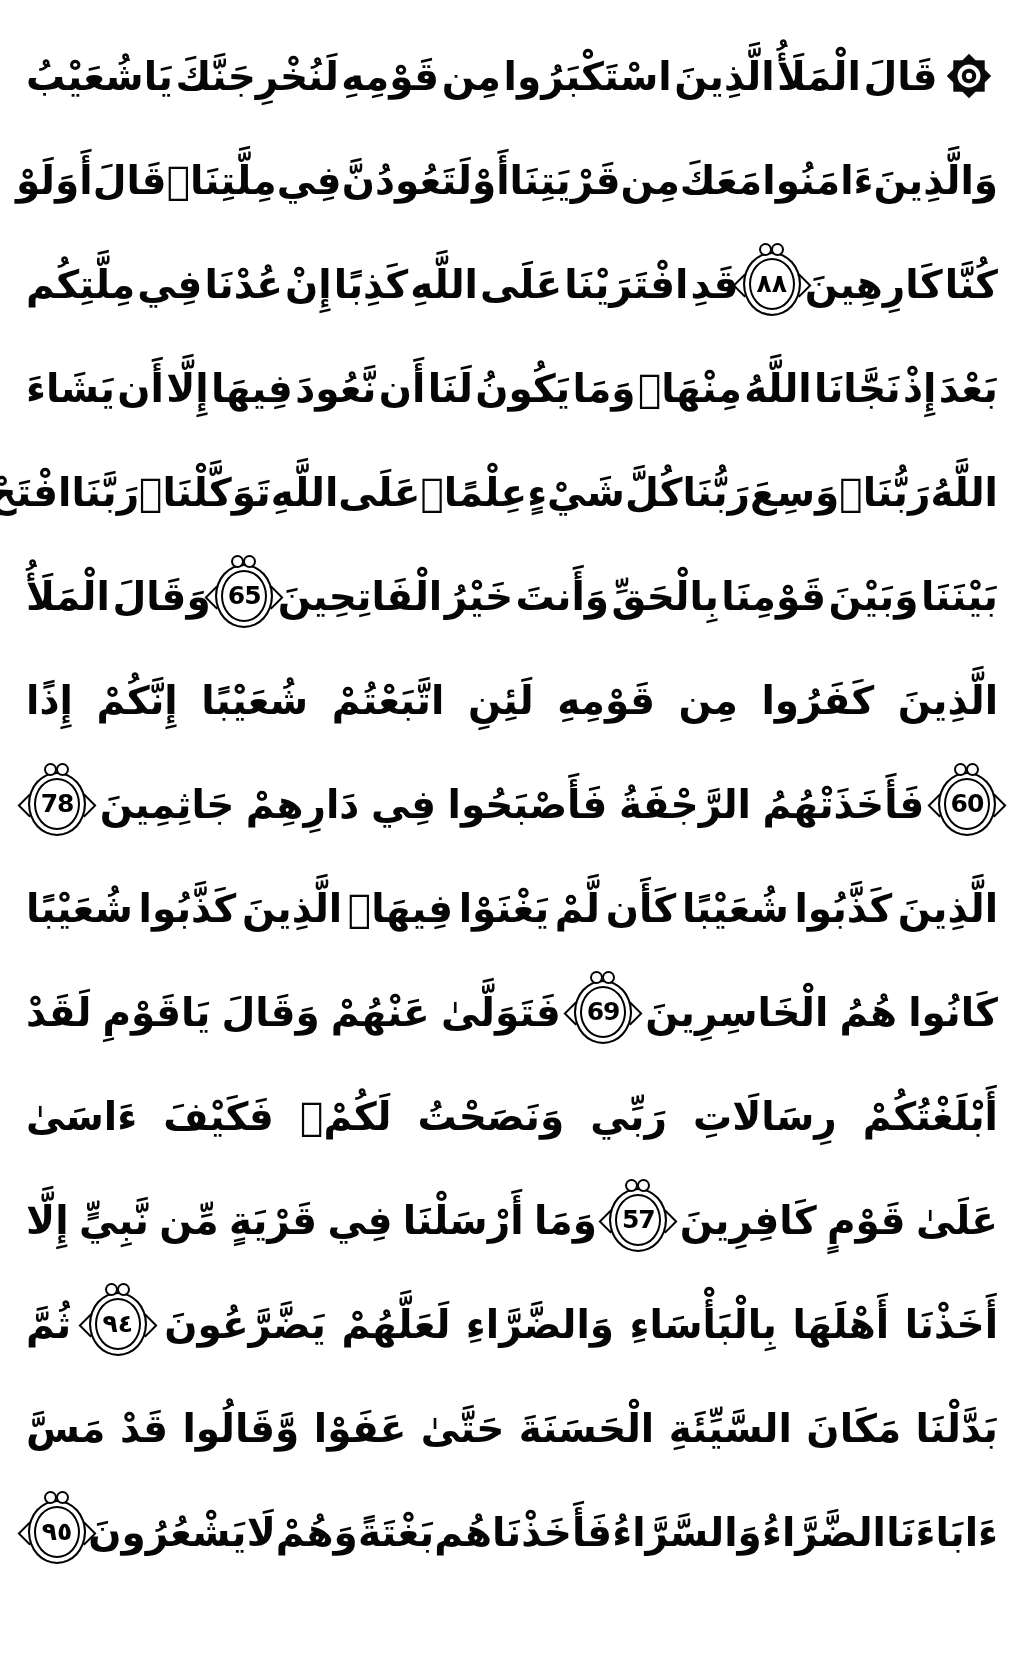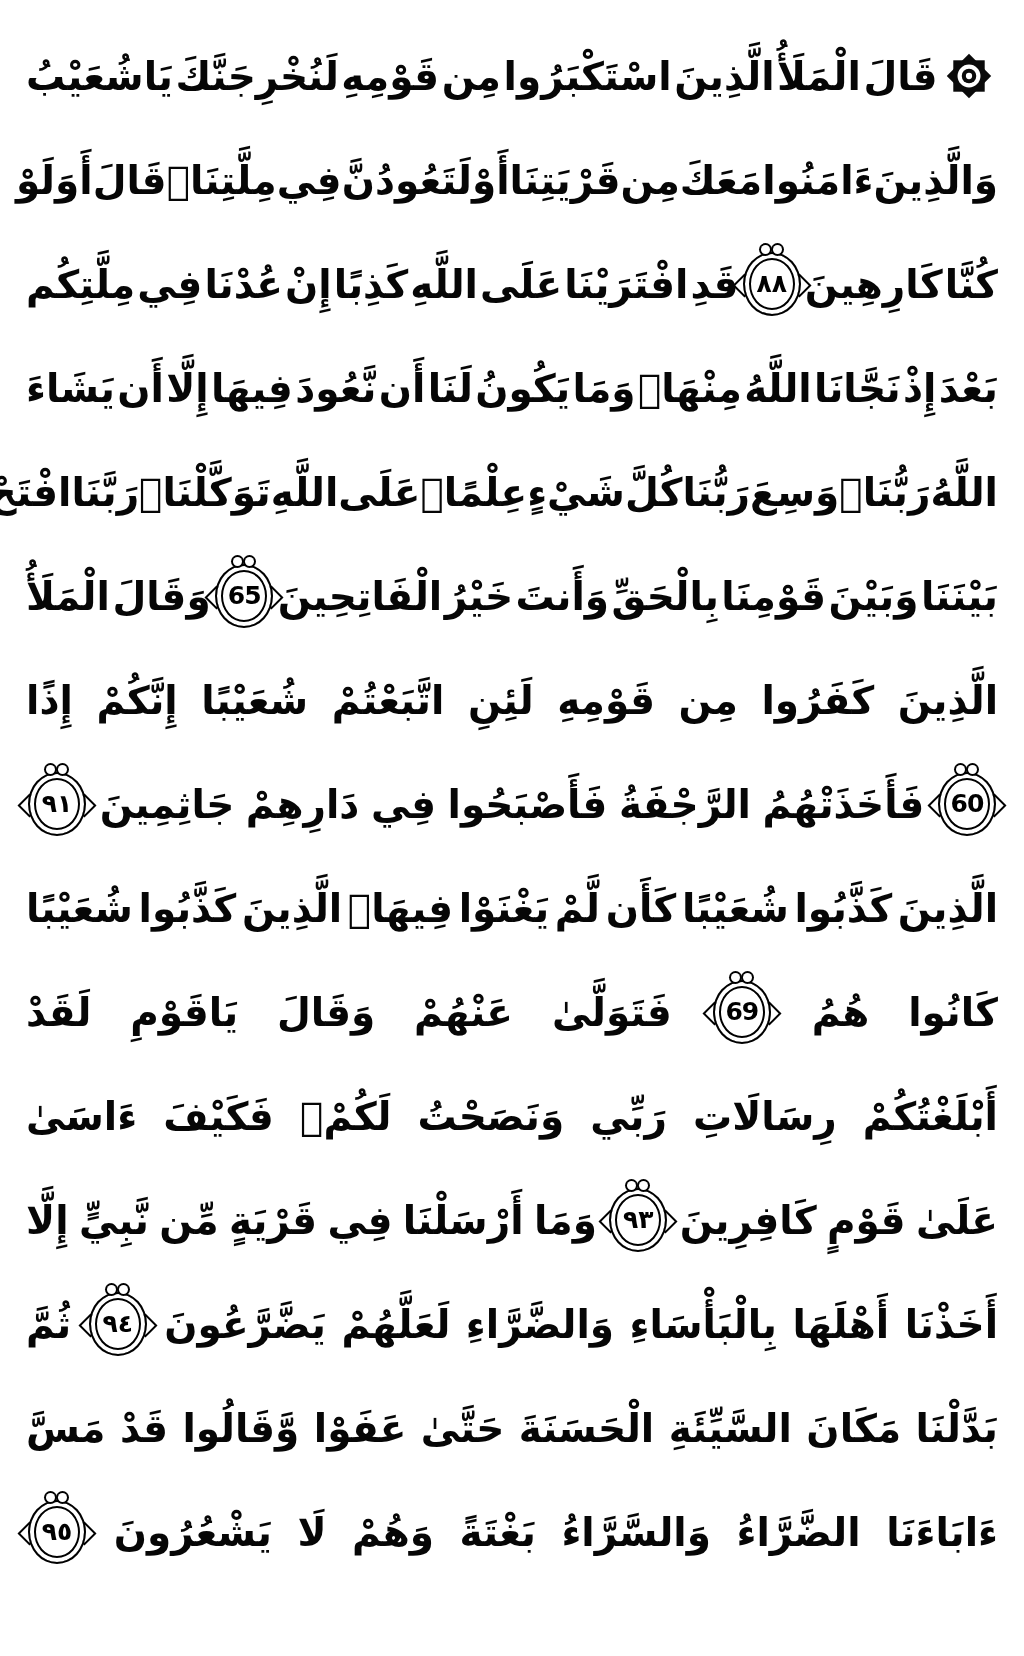--- a/index.html
+++ b/index.html
@@ -206,39 +206,40 @@
         <i class="vm-leaf vm-leaf-l"></i>
       </span>
       <span class="w">فَأَخَذَتْهُمُ</span>
       <span class="w">الرَّجْفَةُ</span>
       <span class="w">فَأَصْبَحُوا</span>
       <span class="w">فِي</span>
       <span class="w">دَارِهِمْ</span>
       <span class="w">جَاثِمِينَ</span>
       <span class="verse-marker">
         <i class="vm-leaf vm-leaf-r"></i>
-        <span class="vm-num">٩١</span>
+        <span class="vm-num">78</span>
         <i class="vm-leaf vm-leaf-l"></i>
       </span>
     </div>
     <div class="line">
       <span class="w">الَّذِينَ</span>
       <span class="w">كَذَّبُوا</span>
       <span class="w">شُعَيْبًا</span>
       <span class="w">كَأَن</span>
       <span class="w">لَّمْ</span>
       <span class="w">يَغْنَوْا</span>
       <span class="w">فِيهَاۚ</span>
       <span class="w">الَّذِينَ</span>
       <span class="w">كَذَّبُوا</span>
       <span class="w">شُعَيْبًا</span>
     </div>
     <div class="line">
       <span class="w">كَانُوا</span>
       <span class="w">هُمُ</span>
+      <span class="w">الْخَاسِرِينَ</span>
       <span class="verse-marker">
         <i class="vm-leaf vm-leaf-r"></i>
         <span class="vm-num">69</span>
         <i class="vm-leaf vm-leaf-l"></i>
       </span>
       <span class="w">فَتَوَلَّىٰ</span>
       <span class="w">عَنْهُمْ</span>
       <span class="w">وَقَالَ</span>
       <span class="w">يَاقَوْمِ</span>
       <span class="w">لَقَدْ</span>
@@ -251,21 +252,21 @@
       <span class="w">لَكُمْۖ</span>
       <span class="w">فَكَيْفَ</span>
       <span class="w">ءَاسَىٰ</span>
     </div>
     <div class="line">
       <span class="w">عَلَىٰ</span>
       <span class="w">قَوْمٍ</span>
       <span class="w">كَافِرِينَ</span>
       <span class="verse-marker">
         <i class="vm-leaf vm-leaf-r"></i>
-        <span class="vm-num">٩٣</span>
+        <span class="vm-num">57</span>
         <i class="vm-leaf vm-leaf-l"></i>
       </span>
       <span class="w">وَمَا</span>
       <span class="w">أَرْسَلْنَا</span>
       <span class="w">فِي</span>
       <span class="w">قَرْيَةٍ</span>
       <span class="w">مِّن</span>
       <span class="w">نَّبِيٍّ</span>
       <span class="w">إِلَّا</span>
     </div>
@@ -291,20 +292,21 @@
       <span class="w">حَتَّىٰ</span>
       <span class="w">عَفَوْا</span>
       <span class="w">وَّقَالُوا</span>
       <span class="w">قَدْ</span>
       <span class="w">مَسَّ</span>
     </div>
     <div class="line">
       <span class="w">ءَابَاءَنَا</span>
       <span class="w">الضَّرَّاءُ</span>
       <span class="w">وَالسَّرَّاءُ</span>
+      <span class="w">فَأَخَذْنَاهُم</span>
       <span class="w">بَغْتَةً</span>
       <span class="w">وَهُمْ</span>
       <span class="w">لَا</span>
       <span class="w">يَشْعُرُونَ</span>
       <span class="verse-marker">
         <i class="vm-leaf vm-leaf-r"></i>
         <span class="vm-num">٩٥</span>
         <i class="vm-leaf vm-leaf-l"></i>
       </span>
     </div>

